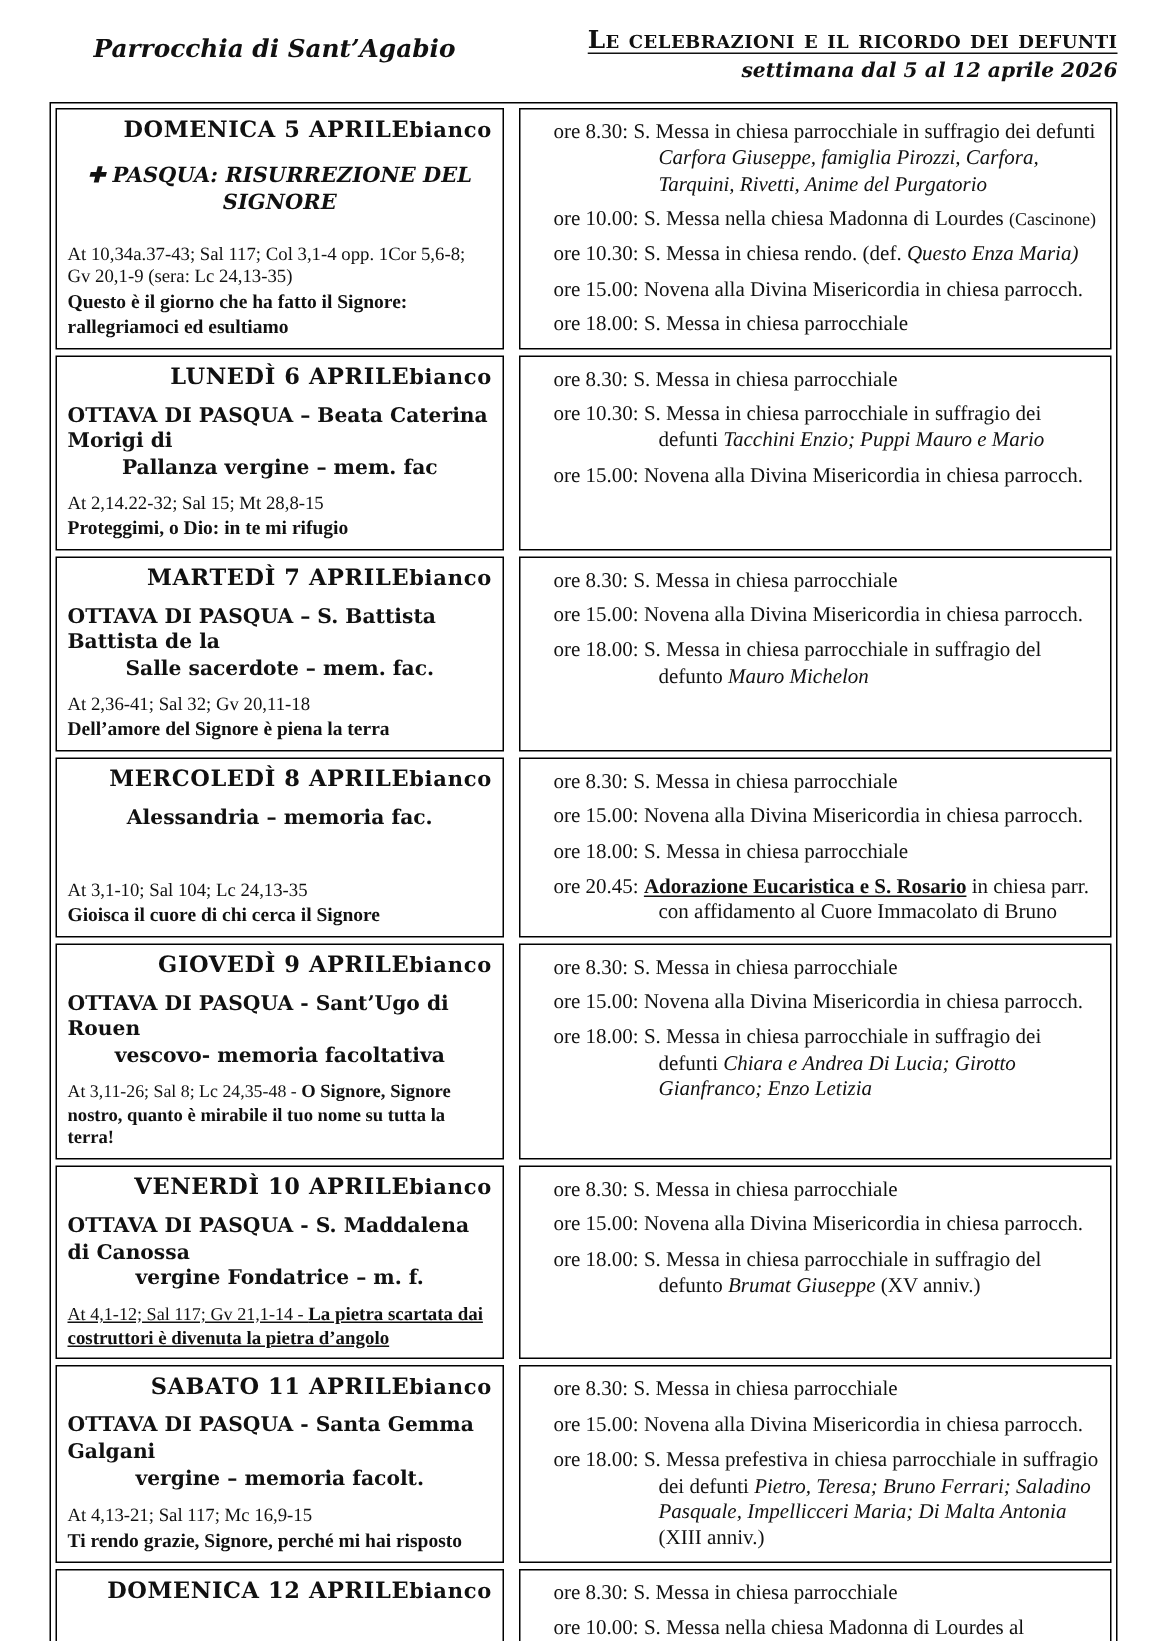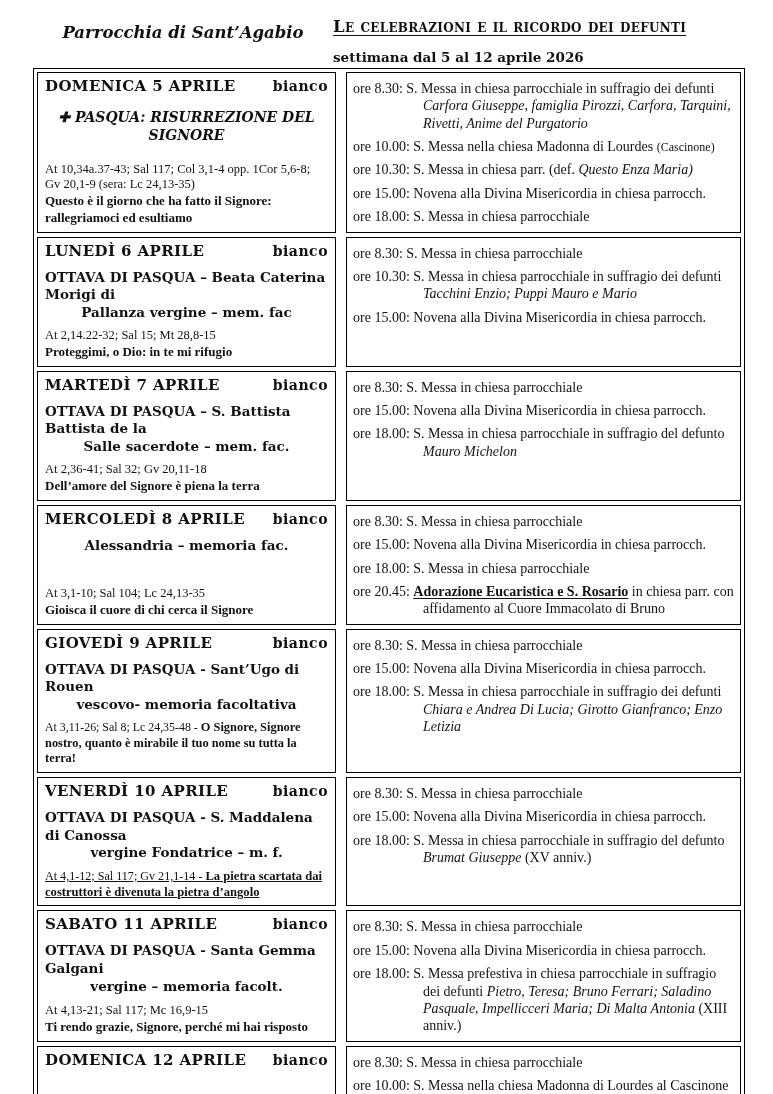--- a/index.html
+++ b/index.html
@@ -8,43 +8,43 @@
     background:#ffffff;color:#111;
     font-family:"Liberation Serif", serif;
     padding:10px 28px 8px 33px;
   }
   
   .header{display:flex;align-items:flex-start;height:58px;}
   .parish{
     width:300px;text-align:center;font-style:italic;font-weight:bold;
     font-size:16.5px;padding-top:13px;font-family:"DejaVu Serif", serif;
   }
-  .title-wrap{flex:1;text-align:left;}
+  .title-wrap{flex:1;text-align:right;}
   .doc-title{
     font-weight:bold;font-variant:small-caps;font-size:16.5px;
     text-decoration:underline;text-underline-offset:3px;letter-spacing:.3px;
     padding-top:7px;font-family:"DejaVu Serif", serif;
   }
-  .doc-subtitle{font-weight:bold;font-size:13.5px;margin-top:13px;font-family:"DejaVu Serif", serif;}
+  .doc-subtitle{font-weight:bold;font-style:italic;font-size:13.5px;margin-top:3px;font-family:"DejaVu Serif", serif;}
 
   
   .schedule{
     display:grid;grid-template-columns:299px 1fr;
     column-gap:10px;row-gap:4px;
     border:1.6px solid #000;padding:3px;background:#fff;
   }
   .cell{border:1.2px solid #000;background:#fff;box-sizing:border-box;}
   .left-cell{display:flex;flex-direction:column;padding:4px 7px 5px;}
-  .right-cell{padding:5px 5px 4px 6px;}
+  .right-cell{padding:5px 5px 4px 22px;}
 
   .mh0{min-height:134px}.mh1{min-height:97px}.mh2{min-height:94px}.mh3{min-height:100px}
   .mh4{min-height:99px}.mh5{min-height:96px}.mh6{min-height:116px}.mh7{min-height:242px}
 
   
-  .day-line{display:flex;justify-content:space-between;align-items:baseline;}
+  .day-line{display:flex;justify-content:flex-end;align-items:baseline;}
   .day{font-weight:bold;font-size:15px;letter-spacing:.4px;font-family:"DejaVu Serif", serif;}
   .color{font-weight:bold;font-size:14px;letter-spacing:.5px;font-family:"DejaVu Serif", serif;}
   .feast{margin-top:9px;font-size:13.5px;line-height:1.3;font-family:"DejaVu Serif", serif;}
   .feast-line.center{text-align:center;}
   .r0 .feast{font-size:14px;margin-top:13px;text-align:center;font-style:italic;}
   .scripture{margin-top:auto;font-size:12.5px;line-height:1.26;padding-top:7px;}
   .scripture .p-b{font-size:13px;}
   .r4 .scripture{font-size:11.9px;}
   .r4 .scripture .p-b{font-size:12.4px;}
   .r5 .scripture{font-size:12.1px;text-decoration:underline;}
@@ -79,21 +79,21 @@
         <span class="color">bianco</span>
       </div>
       <div class="feast">
         <div class="feast-line center"><span class="p-b">✚ PASQUA: RISURREZIONE DEL SIGNORE</span></div>
       </div>
       <div class="scripture"><span class="p-n">At 10,34a.37-43; Sal 117; Col 3,1-4 opp. 1Cor 5,6-8; Gv 20,1-9 (sera: Lc 24,13-35)</span><br><span class="p-b">Questo è il giorno che ha fatto il Signore: rallegriamoci ed esultiamo</span></div>
     </div>
     <div class="cell right-cell r0">
       <div class="event"><span class="time">ore 8.30: </span><span class="p-n">S. Messa in chiesa parrocchiale in suffragio dei defunti </span><span class="p-i">Carfora Giuseppe, famiglia Pirozzi, Carfora, Tarquini, Rivetti, Anime del Purgatorio</span></div>
       <div class="event"><span class="time">ore 10.00: </span><span class="p-n">S. Messa nella chiesa Madonna di Lourdes </span><span class="p-sm">(Cascinone)</span></div>
-      <div class="event"><span class="time">ore 10.30: </span><span class="p-n">S. Messa in chiesa parr. (def. </span><span class="p-i">Questo Enza Maria)</span></div>
+      <div class="event"><span class="time">ore 10.30: </span><span class="p-n">S. Messa in chiesa rendo. (def. </span><span class="p-i">Questo Enza Maria)</span></div>
       <div class="event"><span class="time">ore 15.00: </span><span class="p-n">Novena alla Divina Misericordia in chiesa parrocch.</span></div>
       <div class="event"><span class="time">ore 18.00: </span><span class="p-n">S. Messa in chiesa parrocchiale</span></div>
     </div>
     <div class="cell left-cell r1 mh1">
       <div class="day-line">
         <span class="day">LUNEDÌ 6 APRILE</span>
         <span class="color">bianco</span>
       </div>
       <div class="feast">
         <div class="feast-line"><span class="p-b">OTTAVA DI PASQUA – Beata Caterina Morigi di</span></div>

